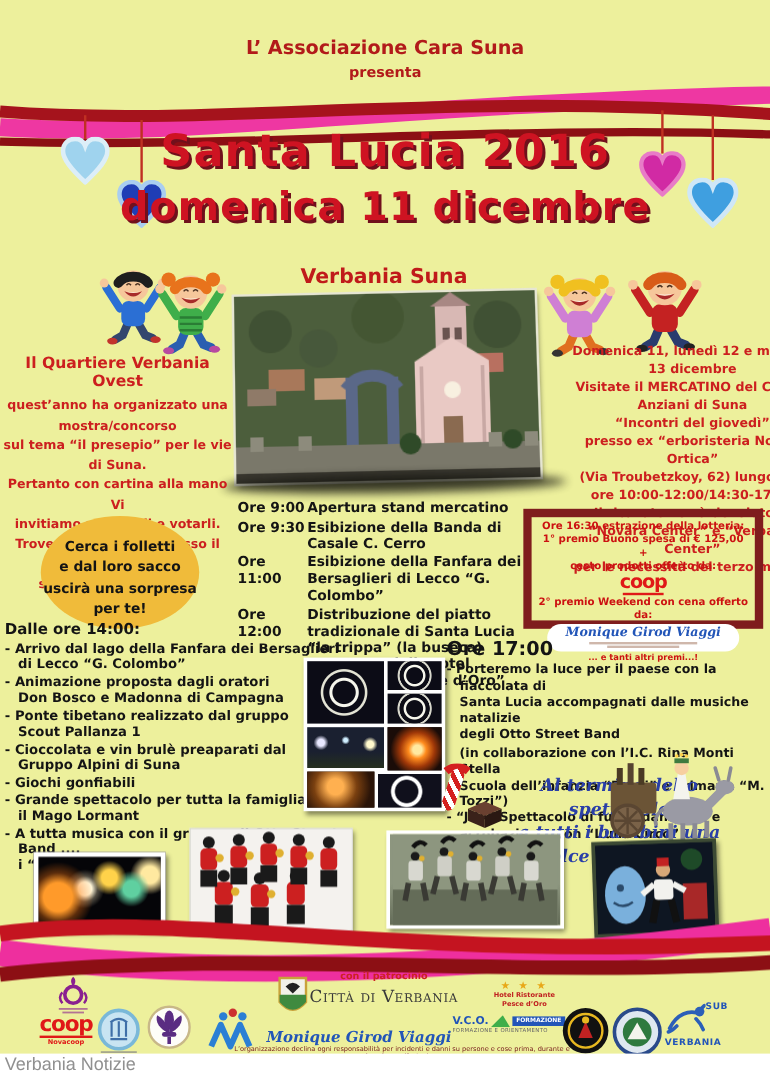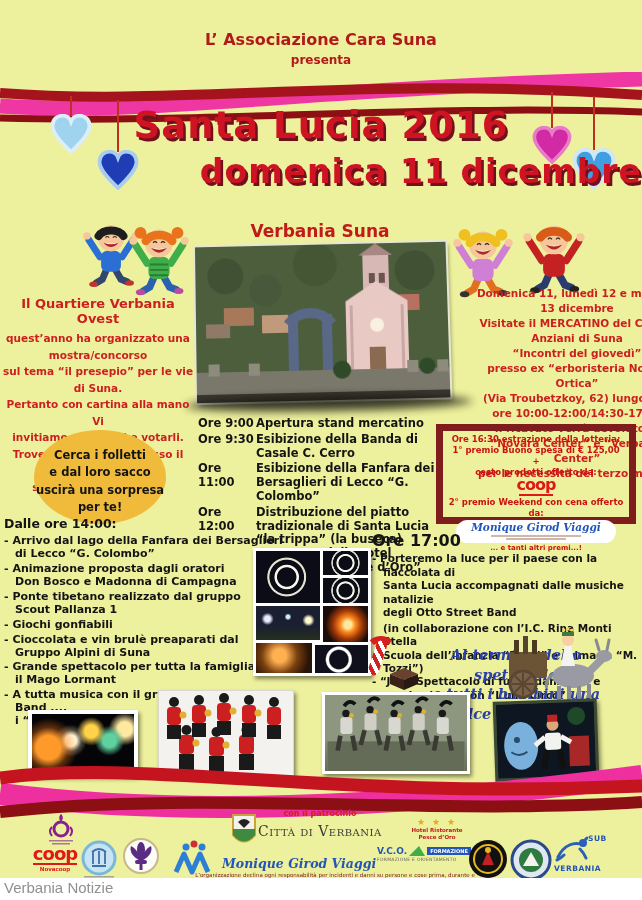--- a/index.html
+++ b/index.html
@@ -7,21 +7,21 @@
           font-family:"DejaVu Sans",sans-serif;color:#141414;}
   .abs{position:absolute;}
   .center{text-align:center;}
   .preline{white-space:pre-line;}
   
   .assoc{left:0;right:0;top:30px;font-weight:bold;font-size:16px;color:#b21a1a;}
   .assoc2{left:0;right:0;top:53px;font-weight:bold;font-size:12px;color:#b21a1a;}
   .title{left:0;right:0;top:104px;font-size:37px;font-weight:800;color:#ce1322;
          text-shadow:2.5px 2.5px 0 #70101c;letter-spacing:1px;}
   .subtitle{left:0;right:0;top:152px;font-size:33px;font-weight:800;color:#ce1322;
-         text-shadow:2.5px 2.5px 0 #70101c;letter-spacing:1px;text-align:right;}
+         text-shadow:2.5px 2.5px 0 #70101c;letter-spacing:1px;}
   .location{left:160px;width:320px;top:221px;font-size:17px;font-weight:bold;color:#c01a1a;}
   .string{width:2px;background:#c03022;}
   
   .left-intro{left:2px;width:192px;top:296px;font-weight:bold;color:#cc1f1f;}
   .left-intro .hd{font-size:13px;margin-bottom:4px;}
   .left-intro .bd{font-size:10.5px;line-height:1.58;}
   .mercatino{left:436px;width:202px;top:286px;font-weight:bold;color:#cc1f1f;font-size:10.5px;line-height:1.43;margin-left:40px;}
   .bubble{left:34px;top:430px;width:132px;height:94px;background:#f0bb3a;border-radius:50%;
           font-weight:bold;font-size:11.5px;line-height:1.5;padding-top:17px;box-sizing:border-box;}
   .program{left:198px;top:417px;width:244px;font-weight:bold;font-size:11.5px;line-height:1.2;}
@@ -276,23 +276,23 @@
   </div>
 
   <div class="abs afternoon">
     <div class="hd">Dalle ore 14:00:</div>
     <div class="li preline">Arrivo dal lago della Fanfara dei Bersaglieri
 di Lecco “G. Colombo”</div>
     <div class="li preline">Animazione proposta dagli oratori
 Don Bosco e Madonna di Campagna</div>
     <div class="li preline">Ponte tibetano realizzato dal gruppo
 Scout Pallanza 1</div>
-    <div class="li preline">Giochi gonfiabili</div>
     <div class="li preline">Cioccolata e vin brulè preaparati dal
 Gruppo Alpini di Suna</div>
+    <div class="li preline">Giochi gonfiabili</div>
     <div class="li preline">Grande spettacolo per tutta la famiglia con
 il Mago Lormant</div>
     <div class="li preline">A tutta musica con il gruppo gli Otto Street Band ....
 i  “Nati Suonati”</div>
   </div>
 
   <div class="abs collage photo">
     <div class="cell swirl" style="left:3px;top:3px;width:64px;height:52px"></div>
     <div class="cell swirl2" style="left:70px;top:3px;width:45px;height:24px"></div>
     <div class="cell swirl2" style="left:70px;top:30px;width:45px;height:25px"></div>

